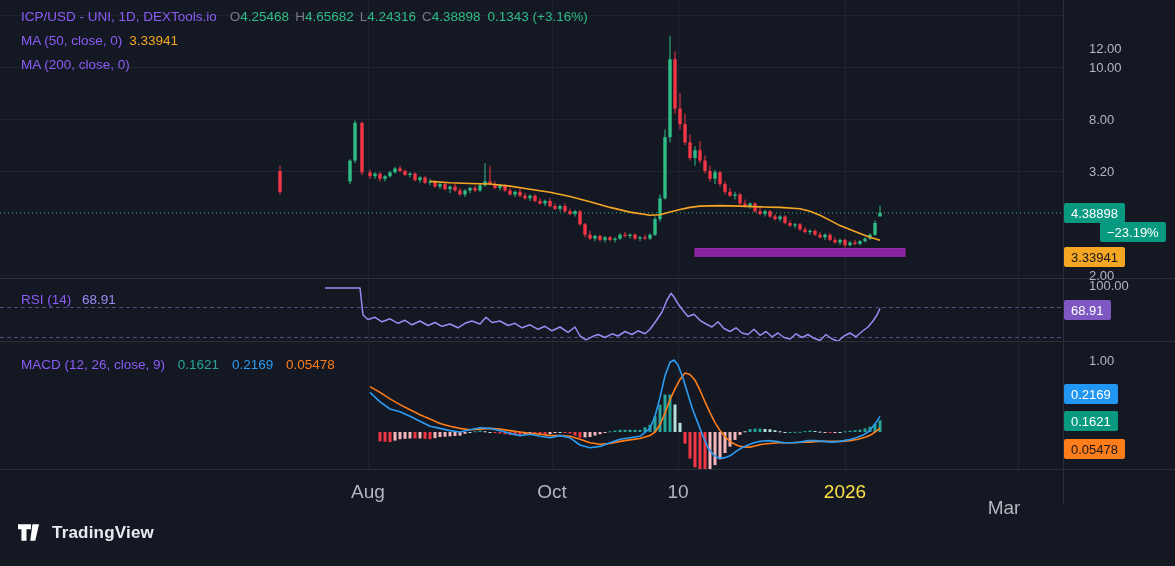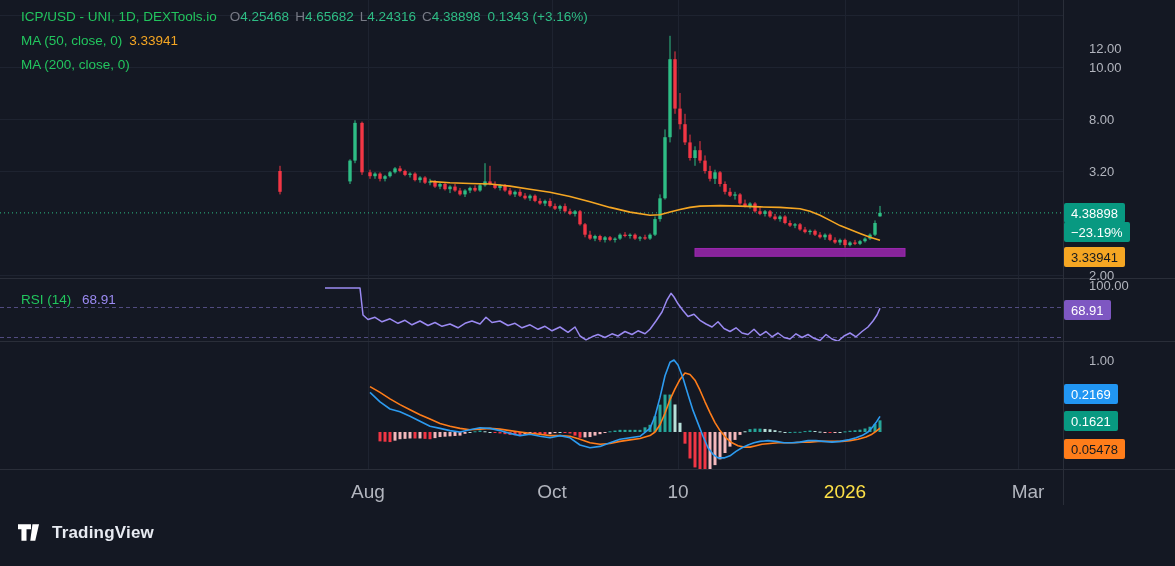--- a/index.html
+++ b/index.html
@@ -2,21 +2,21 @@
 <html><head>
 <meta charset="utf-8">
 <style>
   *{margin:0;padding:0;box-sizing:border-box}
   html,body{width:1175px;height:566px;overflow:hidden;background:#141823}
   #root{position:relative;width:1175px;height:566px;background:#141823;
         font-family:"Liberation Sans",sans-serif;color:#b2b5be;overflow:hidden}
   #chart-svg{position:absolute;left:0;top:0;z-index:1}
   .legend{position:absolute;z-index:5;font-size:13.5px;white-space:nowrap}
   .lrow{display:flex;align-items:center;gap:7px;height:24px}
-  .t-main{color:#22c55e}
+  .t-main{color:#8b5cf6}
   .k{color:#787b86;margin-left:6px}
   .vg{color:#2ebd85}
   .vma{color:#f5a623}
   .vrsi{color:#9b8af2}
   .vmacd-h{color:#26a69a}
   .vmacd-m{color:#2d9bf0}
   .vmacd-s{color:#ff7d1a}
   #price-axis{position:absolute;left:1063px;top:0;width:112px;height:505px;z-index:4}
   .plabel{position:absolute;left:26px;transform:translateY(-50%);font-size:13px;color:#b2b5be}
   .badge{position:absolute;left:1px;transform:translateY(-50%);padding:2.5px 7px;border-radius:2px;
@@ -392,44 +392,50 @@
     <div class="lrow">
       <span class="t-main">MA (200, close, 0)</span>
     </div>
   </div>
 
   <div class="legend" style="left:21px;top:292px">
     <span class="t-main">RSI (14)</span>
     <span class="vrsi" style="margin-left:7px">68.91</span>
   </div>
 
+  <div class="legend" style="left:21px;top:357px">
+    <span class="t-main">MACD (12, 26, close, 9)</span>
+    <span class="vmacd-h" style="margin-left:9px">0.1621</span>
+    <span class="vmacd-m" style="margin-left:9px">0.2169</span>
+    <span class="vmacd-s" style="margin-left:9px">0.05478</span>
+  </div>
 
   <div id="price-axis">
       <div class="plabel" style="top: 15px; margin-top: 33px;">12.00</div>
       <div class="plabel" style="top: 67px; text-align: center;">10.00</div>
       <div class="plabel" style="top: 119px;">8.00</div>
       <div class="plabel" style="top: 171px;">3.20</div>
       <div class="plabel" style="top: 275px;">2.00</div>
       <div class="plabel" style="top: 285px; text-align: right;">100.00</div>
       <div class="plabel" style="top: 360px;">1.00</div>
       <div class="badge" style="top: 213px; background: rgb(8, 153, 129); color: rgb(255, 255, 255);">4.38898</div>
-      <div class="badge" style="top: 232px; background: rgb(8, 153, 129); color: rgb(255, 255, 255);">−23.19%</div>
+      <div class="badge" style="top: 232px; background: rgb(8, 153, 129); color: rgb(255, 255, 255); margin-left: 36px;">−23.19%</div>
       <div class="badge" style="top: 257px; background: rgb(245, 166, 35); color: rgb(21, 25, 31);">3.33941</div>
       <div class="badge" style="top: 310px; background: rgb(126, 87, 194); color: rgb(255, 255, 255);">68.91</div>
       <div class="badge" style="top: 394px; background: rgb(33, 150, 243); color: rgb(255, 255, 255);">0.2169</div>
       <div class="badge" style="top: 421px; background: rgb(8, 153, 129); color: rgb(255, 255, 255);">0.1621</div>
       <div class="badge" style="top: 449px; background: rgb(255, 125, 26); color: rgb(21, 25, 31);">0.05478</div>
     </div>
 
   <div id="time-axis">
       <div class="tlabel" style="left: 368px;">Aug</div>
       <div class="tlabel" style="left: 552px;">Oct</div>
       <div class="tlabel" style="left: 678px;">10</div>
       <div class="tlabel bold" style="left: 845px;">2026</div>
-      <div class="tlabel" style="left: 1028px;">Mar</div>
+      <div class="tlabel" style="left: 1004px; margin-top: 16px;">Mar</div>
     </div>
 
   <div id="brand">
     <svg width="26" height="19" viewBox="0 0 22 16">
       <polygon points="0,1 11,1 11,5.3 7.2,5.3 7.2,15 2.9,15 2.9,5.3 0,5.3" fill="#ffffff"></polygon>
       <polygon points="12.2,1 17.8,1 14.6,15 10.4,15" fill="#ffffff"></polygon>
     </svg>
     <span>TradingView</span>
   </div>
 

